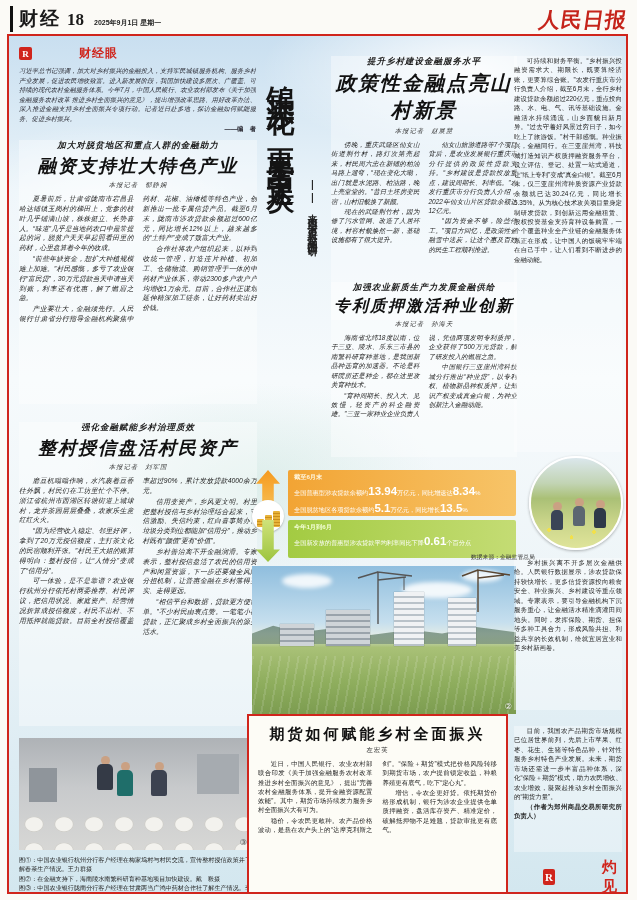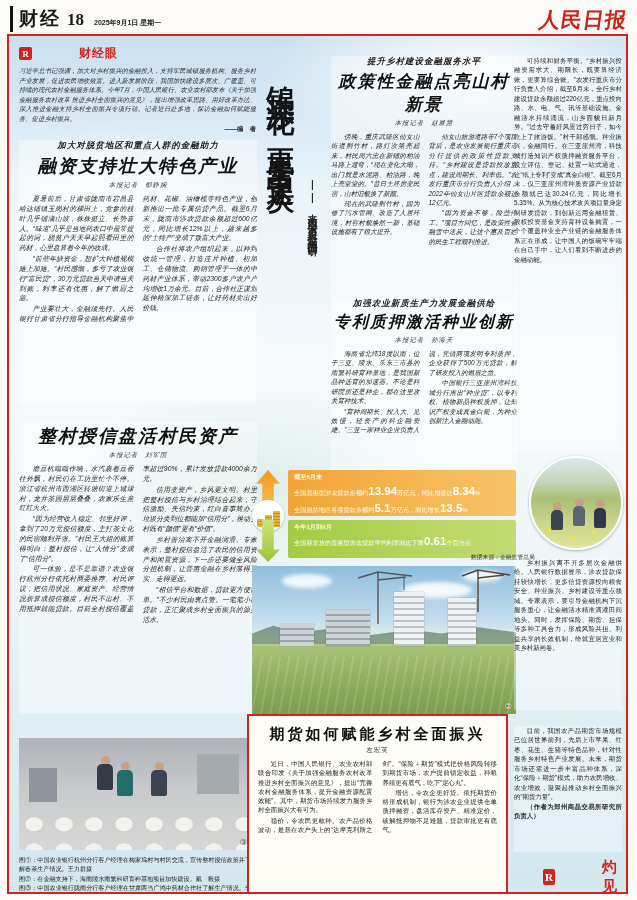--- a/index.html
+++ b/index.html
@@ -42,24 +42,24 @@
 
   .art-financing { left:10px; top:104px; width:238px; }
   .art-financing .headline { font-size:18px; }
   .art-financing .body2 { height:210px; }
 
   .art-credit { left:10px; top:386px; width:238px; }
   .art-credit .headline { font-size:18px; }
   .art-credit .body2 { height:250px; }
 
   .art-policy { left:322px; top:20px; width:186px; }
-  .art-policy .headline { font-size:17px;text-align:center; }
+  .art-policy .headline { font-size:20px;text-align:center; }
   .art-policy .body2 { height:180px; font-size:6.5px; }
 
-  .art-patent { left:322px; top:246px; width:186px;margin-top:16px; }
+  .art-patent { left:322px; top:246px; width:186px; }
   .art-patent .headline { font-size:16px; }
   .art-patent .body2 { height:124px; font-size:6.5px; }
 
   
   .center-title { position:absolute; left:252px; top:28px; height:446px; display:flex; gap:6px; }
   .vtitle { writing-mode:vertical-rl; font-family:"Liberation Serif",serif; font-weight:bold; font-size:28px; letter-spacing:7px; color:#141414; }
   .vsub { writing-mode:vertical-rl; font-size:10px; font-weight:bold; color:#222; padding-top:116px; letter-spacing:3px; }
 
   
   .infographic { position:absolute; left:243px; top:434px; width:264px; height:92px; display:flex; gap:4px; z-index:2; }
@@ -167,20 +167,21 @@
       <div class="byline">本报记者　郁静娴</div>
       <div class="body2">
         <p>夏暑前后，甘肃省陇南市宕昌县哈达铺镇玉岗村的梯田上，党参的枝叶几乎铺满山坡，株株挺立、长势喜人。“味道”几乎是当地药农口中最常提起的词，脱贫户天天早起照看田里的药材，心里盘算着今年的收成。</p>
         <p>“前些年缺资金，想扩大种植规模难上加难。”村民感慨，多亏了农业银行“富民贷”，30万元贷款当天申请当天到账，利率还有优惠，解了燃眉之急。</p>
         <p>产业要壮大，金融须先行。人民银行甘肃省分行指导金融机构聚焦中药材、花椒、油橄榄等特色产业，创新推出一批专属信贷产品。截至6月末，陇南市涉农贷款余额超过600亿元，同比增长12%以上，越来越多的“土特产”变成了致富大产业。</p>
         <p>合作社将农户组织起来，以种到收统一管理，打造连片种植、初加工、仓储物流、购销管理于一体的中药材产业体系，带动2300多户农户户均增收1万余元。目前，合作社正谋划延伸精深加工链条，让好药材卖出好价钱。</p>
       </div>
     </div>
 
     <div class="art art-credit">
+      <div class="kicker">强化金融赋能乡村治理质效</div>
       <div class="headline">整村授信盘活村民资产</div>
       <div class="byline">本报记者　刘军国</div>
       <div class="body2">
         <p>磨豆机嗡嗡作响，水汽裹着豆香往外飘，村民们在工坊里忙个不停。浙江省杭州市西湖区转塘街道上城埭村，龙井茶园层层叠叠，农家乐生意红红火火。</p>
         <p>“因为经营收入稳定、邻里好评，拿到了20万元授信额度，主打茶文化的民宿顺利开张。”村民王大姐的账算得明白：整村授信，让“人情分”变成了“信用分”。</p>
         <p>可一体验，是不是靠谱？农业银行杭州分行依托村两委推荐、村民评议，把信用状况、家庭资产、经营情况折算成授信额度，村民不出村、不用抵押就能贷款。目前全村授信覆盖率超过90%，累计发放贷款4000余万元。</p>
         <p>信用变资产，乡风更文明。村里把整村授信与乡村治理结合起来，守信激励、失信约束，红白喜事简办、垃圾分类到位都能加“信用分”，推动乡村既有“颜值”更有“价值”。</p>
         <p>乡村善治离不开金融润滑。专家表示，整村授信盘活了农民的信用资产和闲置资源，下一步还要健全风险分担机制，让普惠金融在乡村落得更实、走得更远。</p>
         <p>“相信平台和数据，贷款更方便简单。”不少村民由衷点赞。一笔笔小额贷款，正汇聚成乡村全面振兴的源头活水。</p>
       </div>

